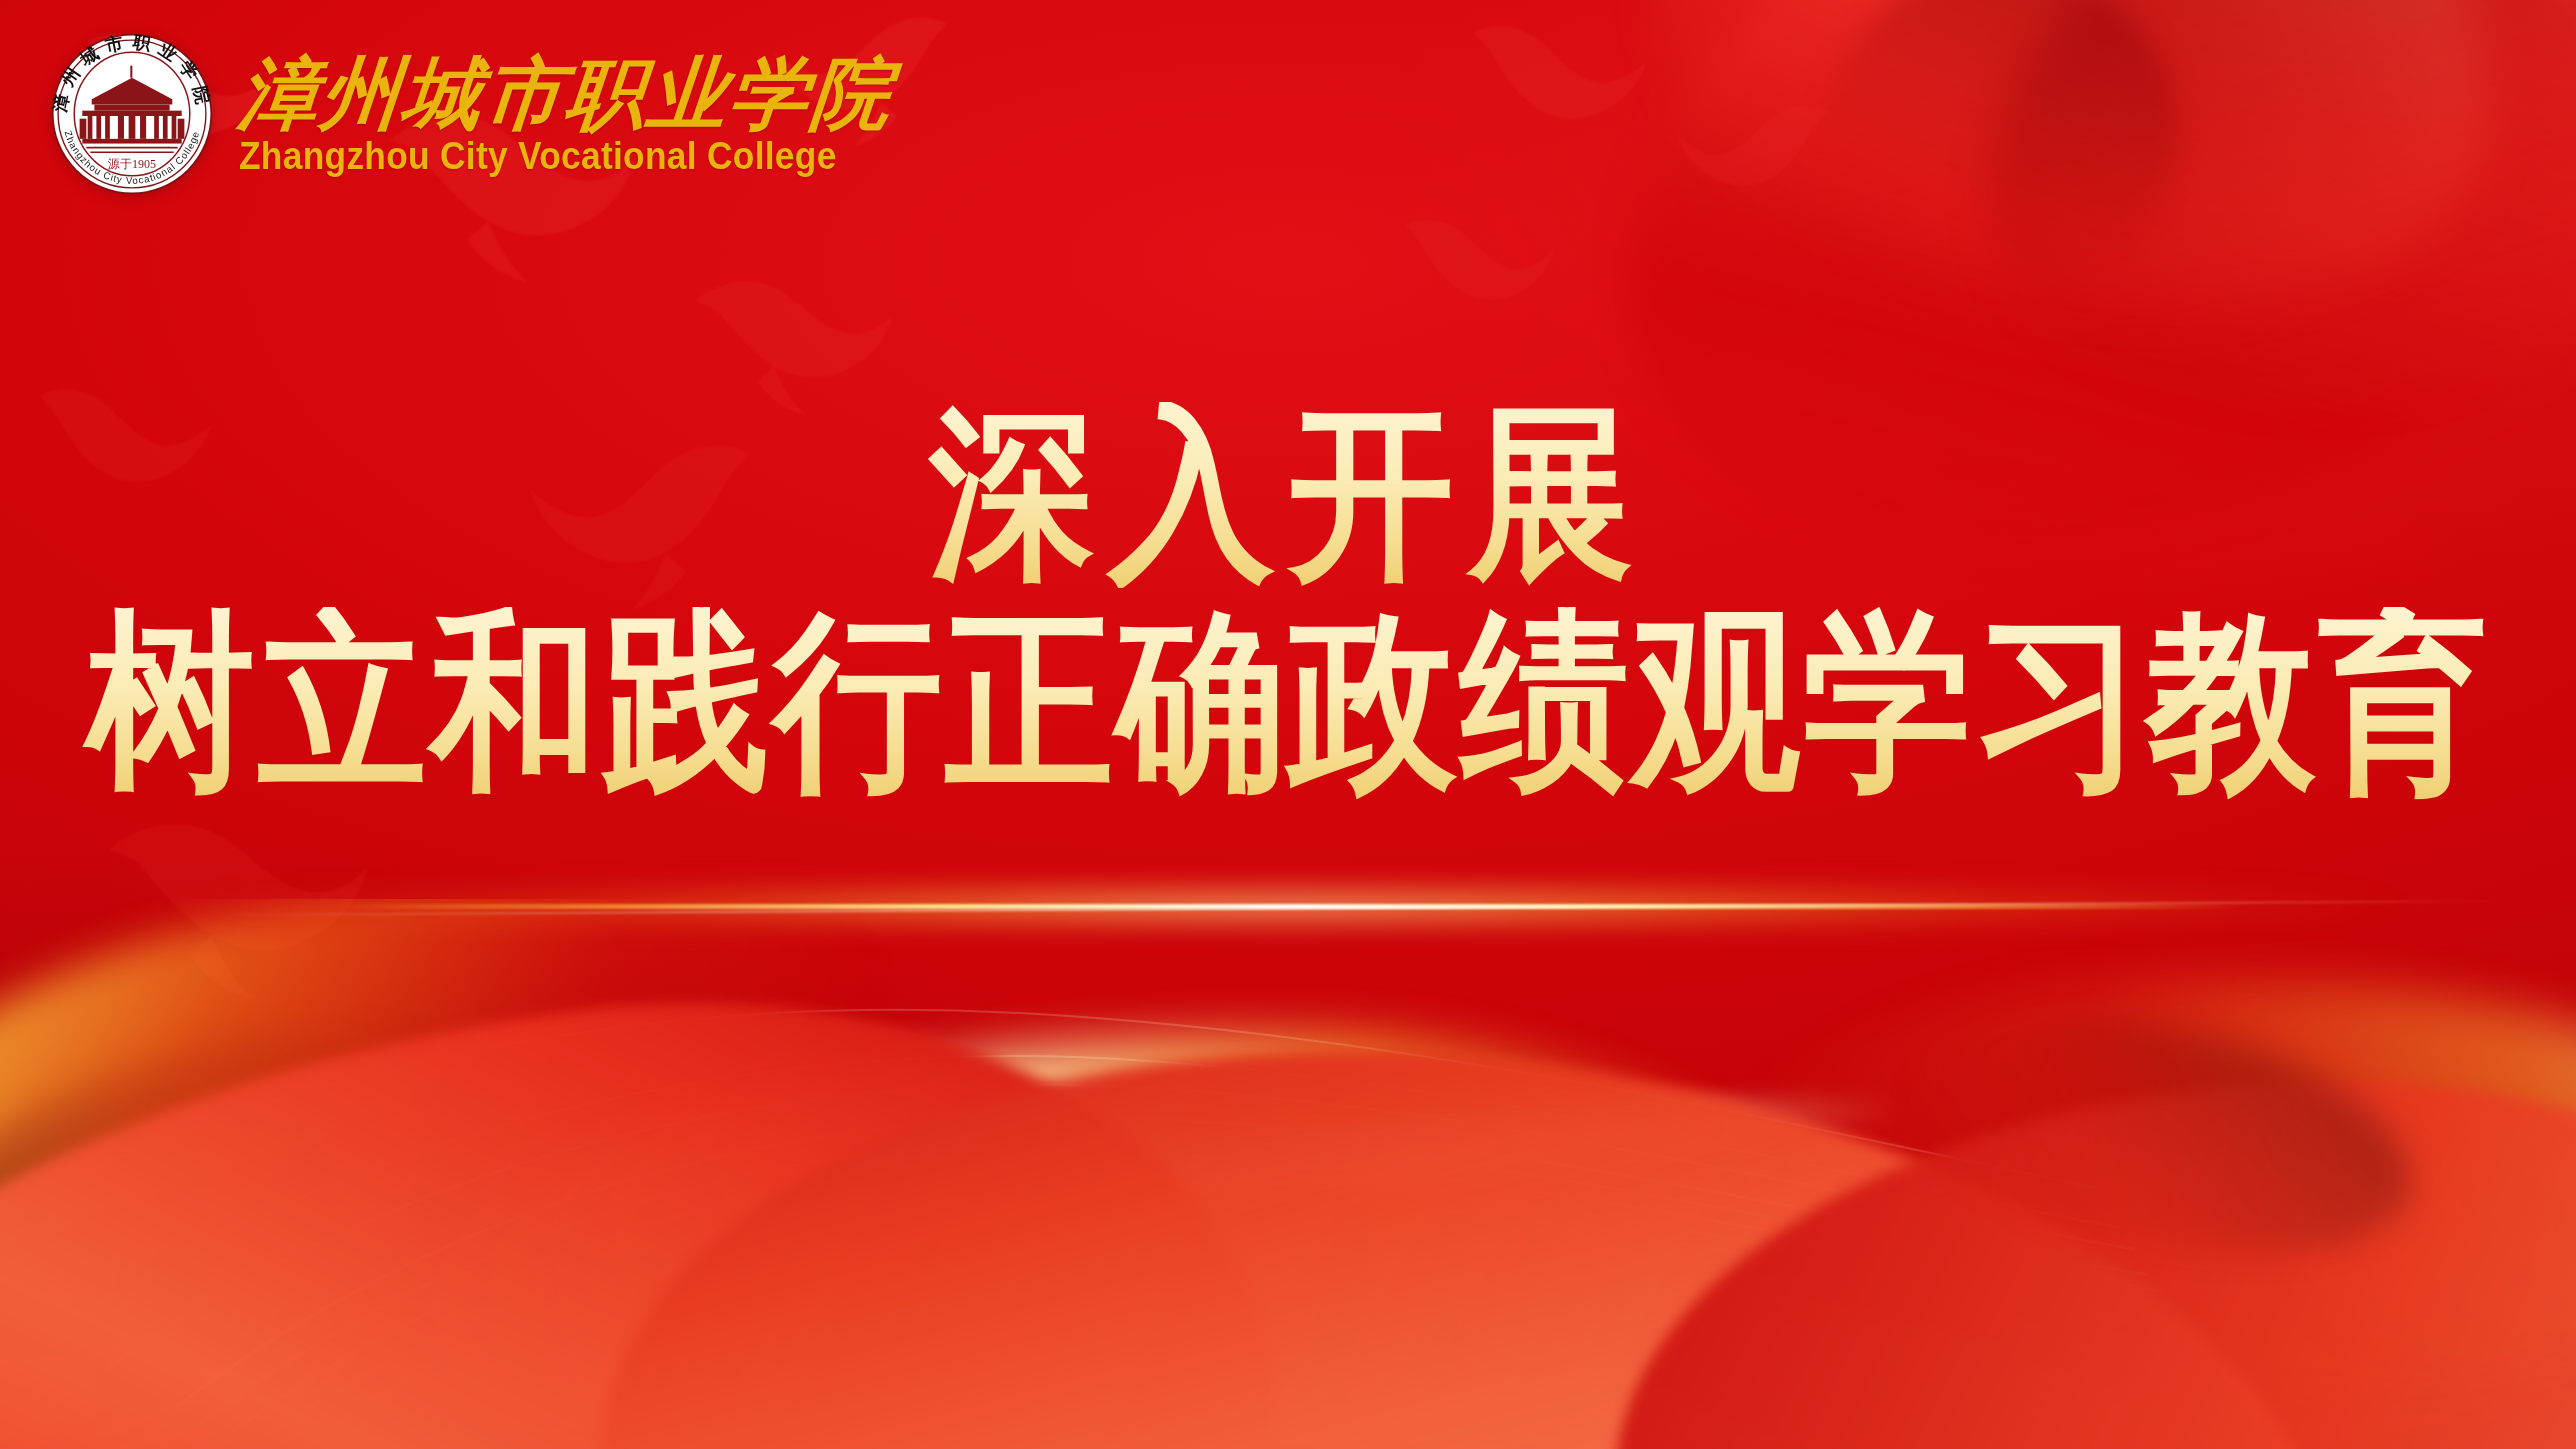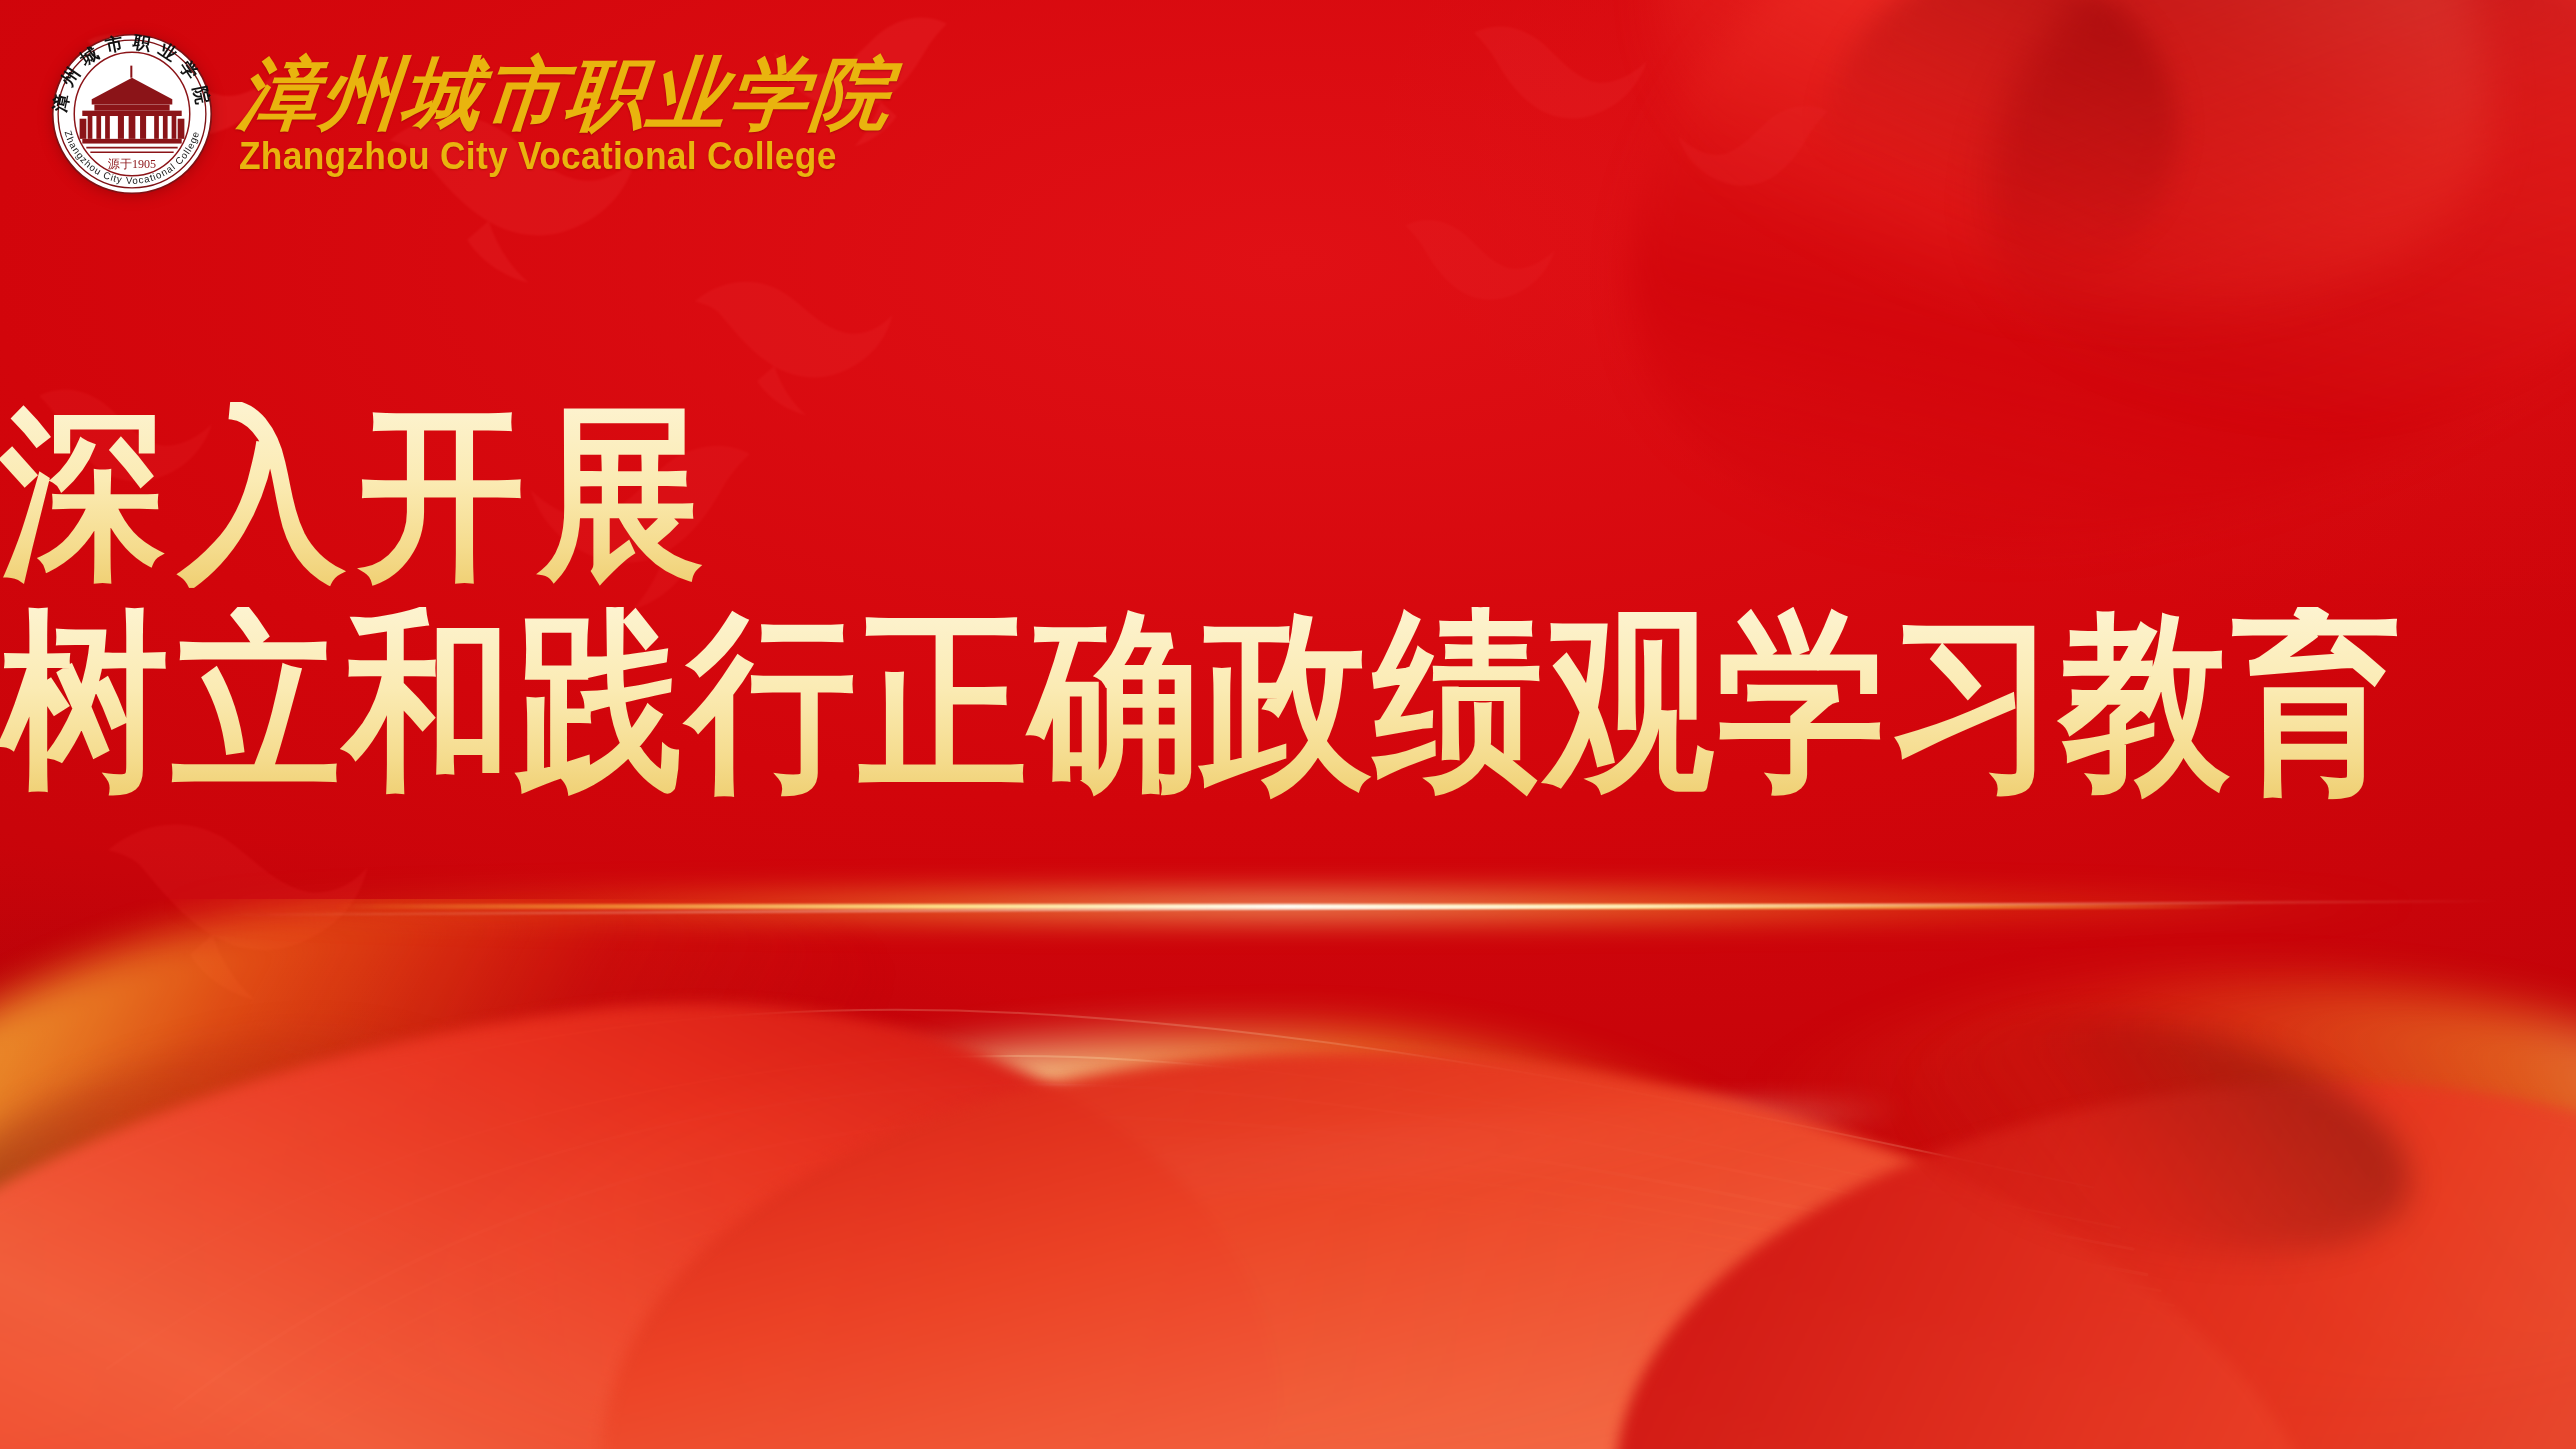--- a/index.html
+++ b/index.html
@@ -106,20 +106,21 @@
     transform-origin:left center;
     white-space:nowrap;
     text-shadow:0 1.3px 2px rgba(120,2,6,.4);
   }
 
   
   .headline{
     position:absolute;
     left:0; right:0; top:402px;
     z-index:25;
+    text-align:center;
   }
   .headline-line{
     font-family:"Liberation Serif", serif;
     font-weight:bold;
     color:#F8E9B2;
     background:linear-gradient(180deg,#FDF3D0 0%,#FBEBB4 42%,#F5DC8E 78%,#EFCF72 100%);
     -webkit-background-clip:text;
     background-clip:text;
     -webkit-text-fill-color:transparent;
     white-space:nowrap;

